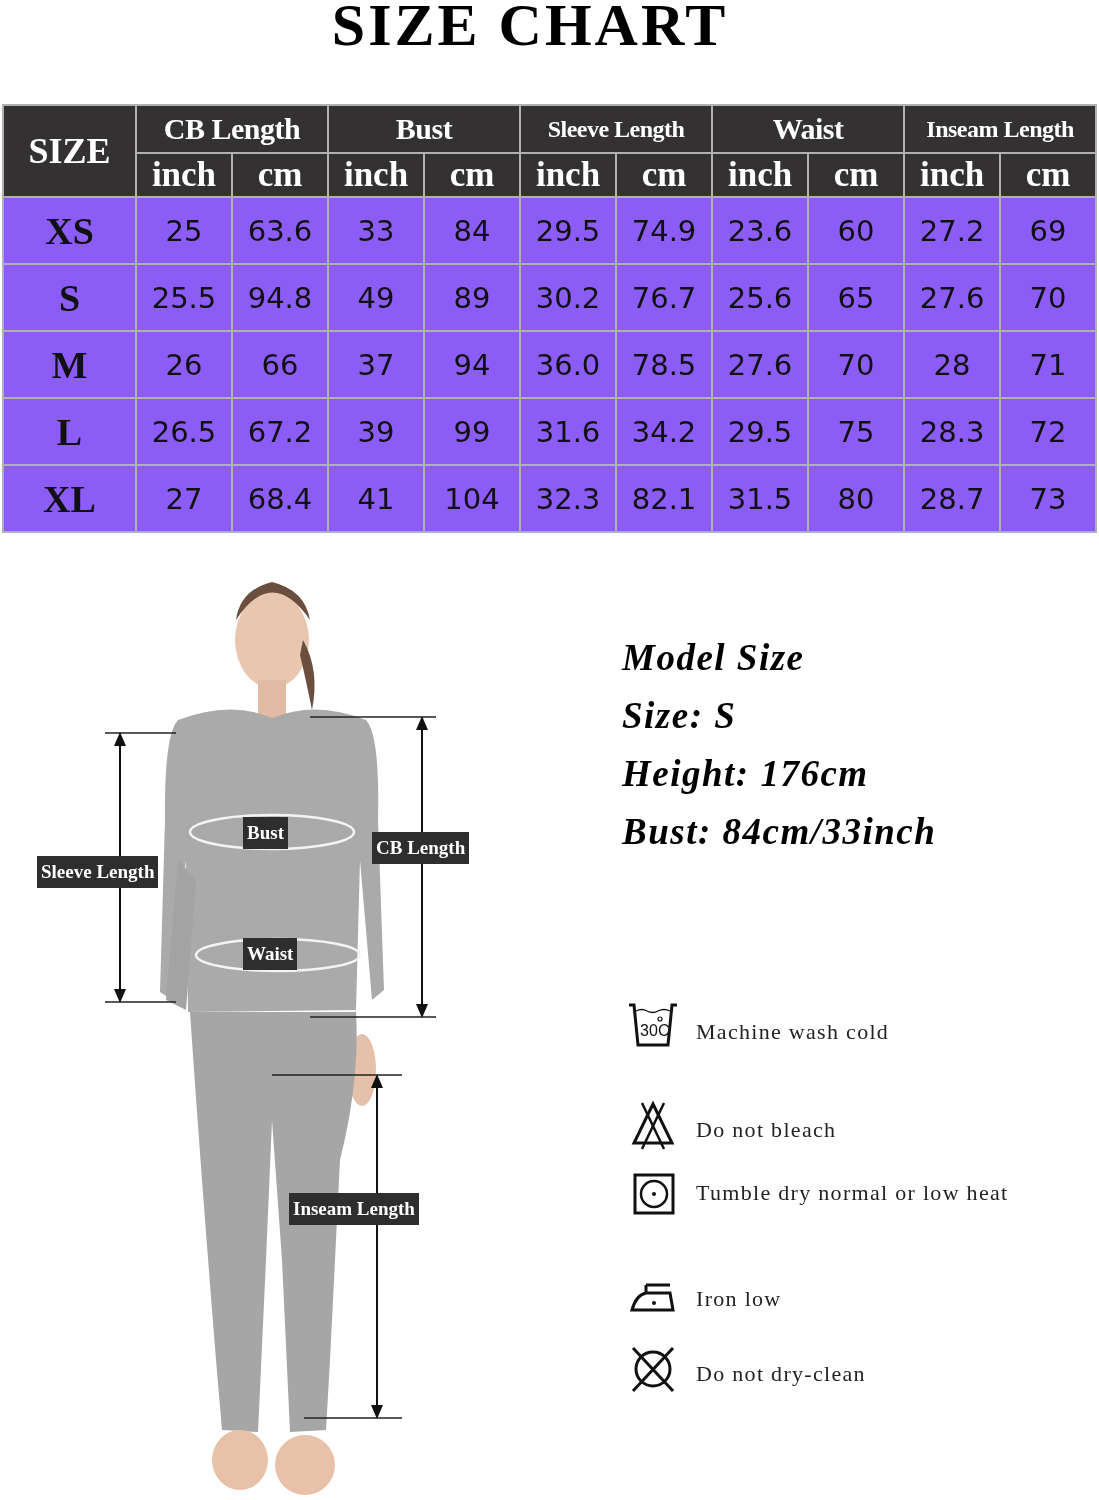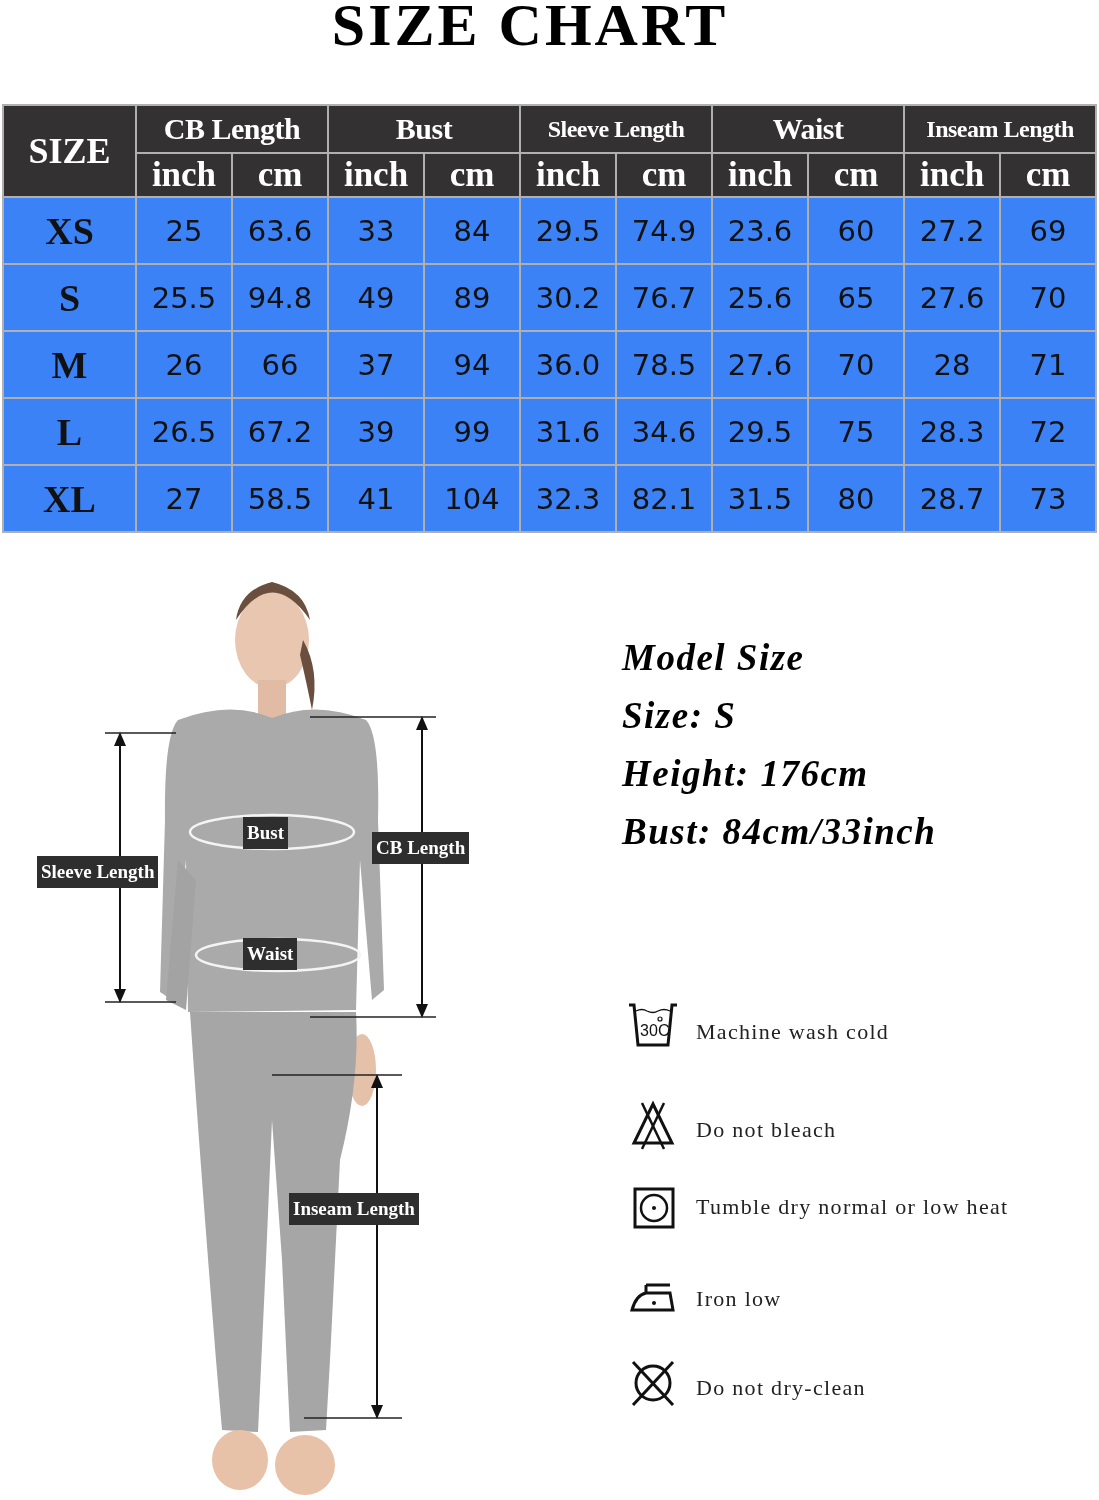--- a/index.html
+++ b/index.html
@@ -14,21 +14,21 @@
   .size-table { position: absolute; left: 2px; top: 104px; border-collapse: collapse;
                 table-layout: fixed; width: 1095px; }
   .size-table td, .size-table th { border: 2px solid #b0b0b0; padding: 0; text-align: center; }
   .size-table thead th { background: #333132; color: #fff; font-family: "Liberation Serif", serif;
                          font-weight: bold; }
   .h-group { height: 46px; font-size: 30px; letter-spacing: -0.5px; }
   .h-group.small { font-size: 24px; }
   .h-unit { height: 42px; font-size: 35px; }
   .h-size { font-size: 36px; }
   .size-table tbody td { height: 65px; font-family: "DejaVu Sans", sans-serif; font-size: 29px;
-                         color: #111; background: #3b82f6; font-weight: normal; }
+                         color: #111; background: #8b5cf6; font-weight: normal; }
   .size-table tbody td.size-label { font-family: "Liberation Serif", serif; font-weight: bold; font-size: 38px; }
 
   
   .figure { position: absolute; left: 0; top: 560px; width: 520px; height: 940px; }
   .fig-svg { position: absolute; left: 0; top: 0; }
 
   .meas-label { position: absolute; background: #2e2e2e; color: #fff;
                 font-family: "Liberation Serif", serif; font-weight: bold; font-size: 19px;
                 padding: 3px 4px; white-space: nowrap; line-height: 26px; }
 
@@ -125,30 +125,30 @@
         <td>28</td>
         <td>71</td>
       </tr>
       <tr>
         <td class="size-label">L</td>
         <td>26.5</td>
         <td>67.2</td>
         <td>39</td>
         <td>99</td>
         <td>31.6</td>
-        <td>34.6</td>
+        <td>34.2</td>
         <td>29.5</td>
         <td>75</td>
         <td>28.3</td>
         <td>72</td>
       </tr>
       <tr>
         <td class="size-label">XL</td>
         <td>27</td>
-        <td>58.5</td>
+        <td>68.4</td>
         <td>41</td>
         <td>104</td>
         <td>32.3</td>
         <td>82.1</td>
         <td>31.5</td>
         <td>80</td>
         <td>28.7</td>
         <td>73</td>
       </tr>
     </tbody>
@@ -225,40 +225,40 @@
 
   <div class="care-item" style="top:104px;">
     <svg class="care-icon" viewBox="0 0 54 54">
       <polygon points="27,5 46,44 8,44" fill="none" stroke="#111" stroke-width="3"></polygon>
       <line x1="16" y1="4" x2="38" y2="50" stroke="#111" stroke-width="2.5"></line>
       <line x1="38" y1="4" x2="16" y2="50" stroke="#111" stroke-width="2.5"></line>
     </svg>
     <div class="care-text" style="top:18px;">Do not bleach</div>
   </div>
 
-  <div class="care-item" style="top:190px;">
+  <div class="care-item" style="top:176px;">
     <svg class="care-icon" viewBox="0 0 54 54">
       <rect x="9" y="4" width="38" height="38" fill="none" stroke="#111" stroke-width="3"></rect>
       <circle cx="28" cy="23" r="13" fill="none" stroke="#111" stroke-width="2.5"></circle>
       <circle cx="28" cy="23" r="2" fill="#111"></circle>
     </svg>
     <div class="care-text" style="top:9px;">Tumble dry normal or low heat</div>
   </div>
 
   <div class="care-item" style="top:280px;">
     <svg class="care-icon" viewBox="0 0 54 54">
       <path d="M6 35 Q10 20 20 18 L44 18 L47 35 Z" fill="none" stroke="#111" stroke-width="3"></path>
       <line x1="20" y1="10" x2="44" y2="10" stroke="#111" stroke-width="3"></line>
       <line x1="20" y1="10" x2="20" y2="18" stroke="#111" stroke-width="3"></line>
       <circle cx="28" cy="28" r="2" fill="#111"></circle>
     </svg>
     <div class="care-text" style="top:11px;">Iron low</div>
   </div>
 
-  <div class="care-item" style="top:364px;">
+  <div class="care-item" style="top:350px;">
     <svg class="care-icon" viewBox="0 0 54 54">
       <circle cx="27" cy="24" r="17" fill="none" stroke="#111" stroke-width="3"></circle>
       <line x1="7" y1="3" x2="47" y2="46" stroke="#111" stroke-width="3"></line>
       <line x1="47" y1="3" x2="7" y2="46" stroke="#111" stroke-width="3"></line>
     </svg>
     <div class="care-text" style="top:16px;">Do not dry-clean</div>
   </div>
 </div>
 
 </body></html>

